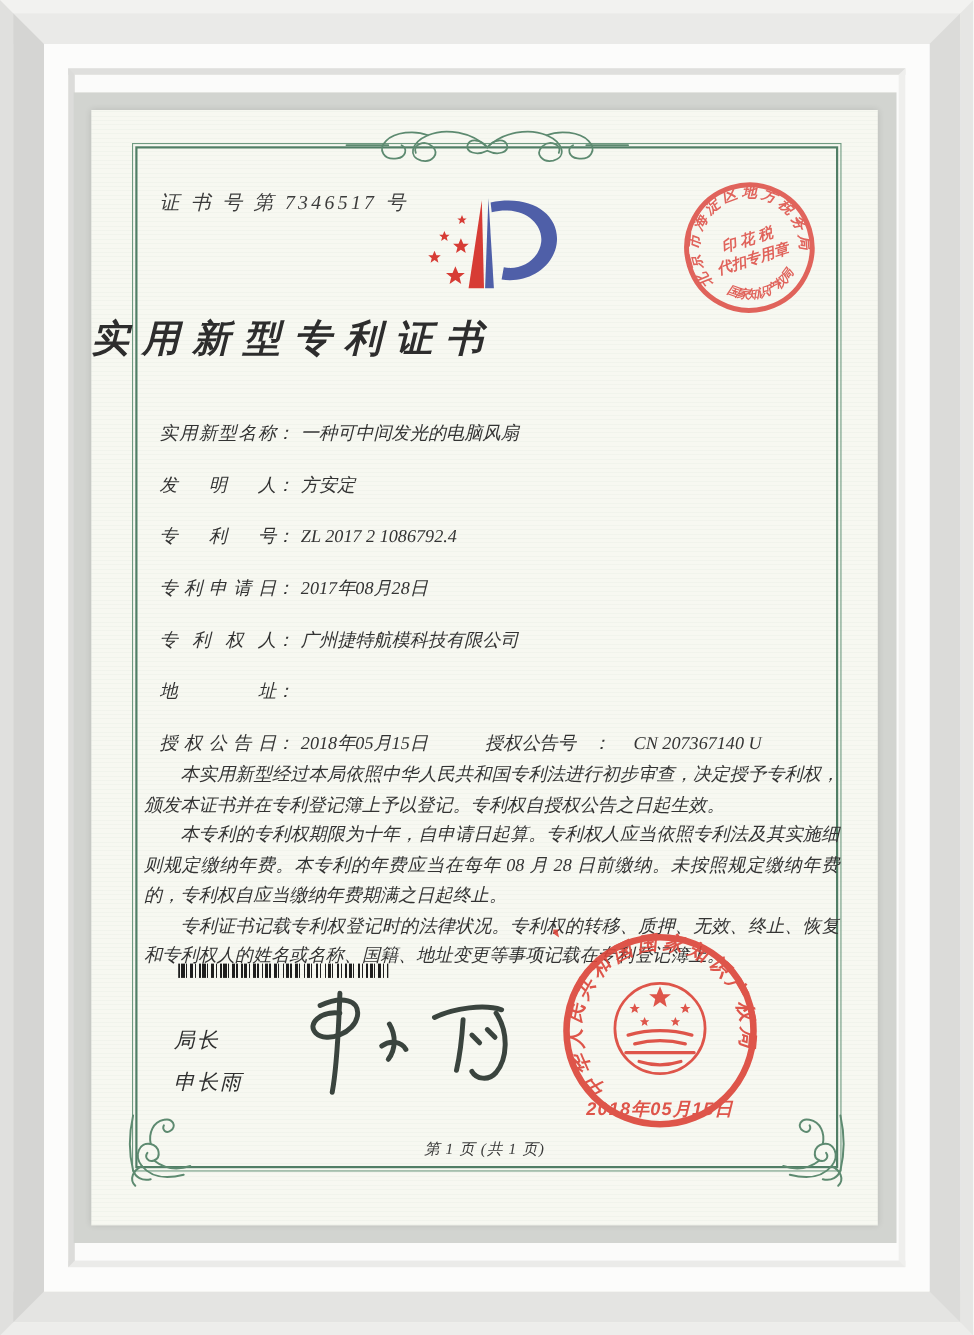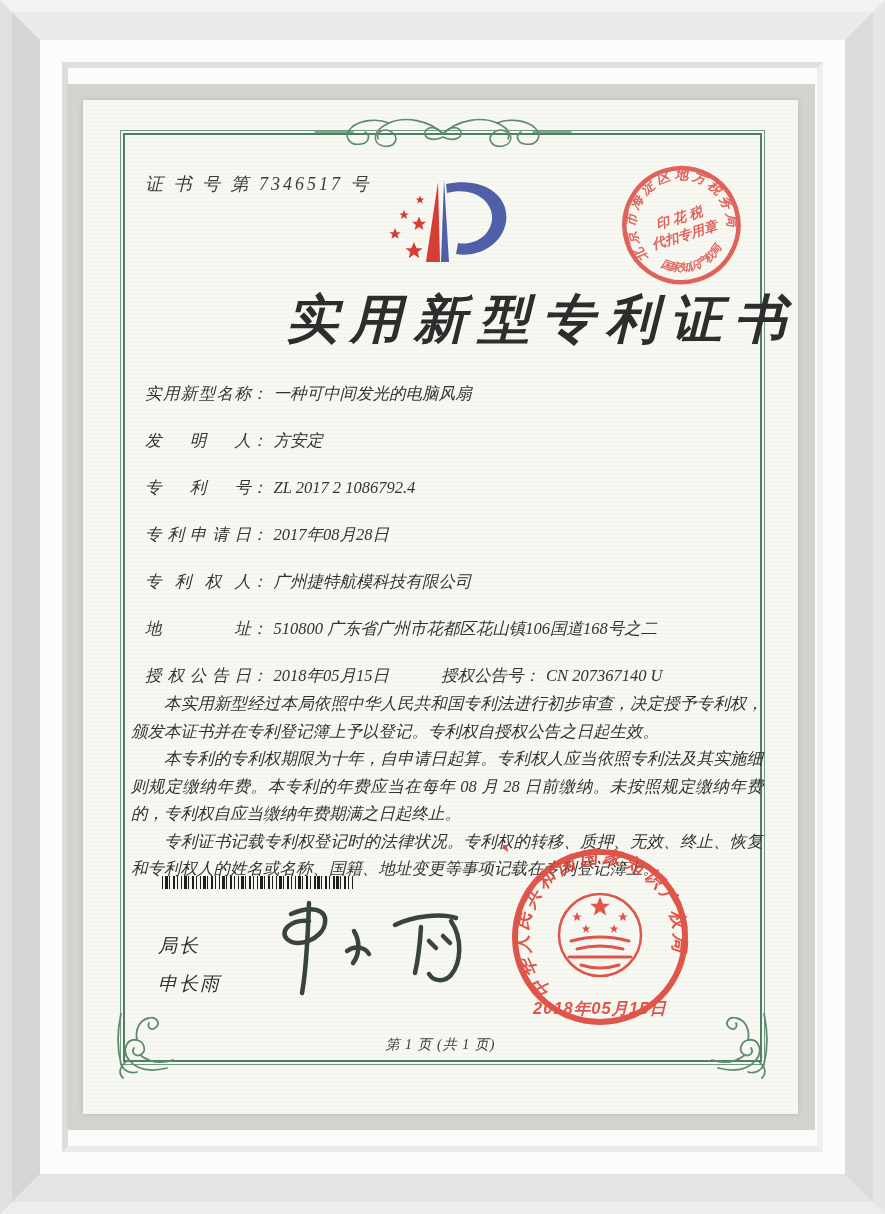--- a/index.html
+++ b/index.html
@@ -24,29 +24,29 @@
   .orn { position:absolute; color:#5d8a70; }
   .orn svg { display:block; }
   .orn-top { left:50%; top:-21px; transform:translateX(-50%); }
   .orn-bl { left:-14px; bottom:-16px; }
   .orn-br { right:-14px; bottom:-16px; transform:scaleX(-1); }
 
   .cert-no { position:absolute; left:62px; top:72px; font-size:18px; letter-spacing:3px; color:#3c3c3c; }
 
   .logo { position:absolute; left:279px; top:70px; }
 
-  .title { position:absolute; left:0; top:185px; width:100%; text-align:right;
-           font-size:52px; font-weight:700; letter-spacing:12px; color:#2d2d2d; }
+  .title { position:absolute; left:0; top:185px; width:100%; text-align:left;
+           font-size:34px; font-weight:700; letter-spacing:12px; color:#2d2d2d; }
 
   .fields { position:absolute; left:62px; top:281px; width:620px; }
   .frow { display:flex; align-items:center; margin-bottom:21px; font-size:16.5px; color:#333; line-height:26px; white-space:nowrap; }
   .flabel { display:inline-block; width:106px; text-align:justify; text-align-last:justify; flex:none; }
   .fcolon { flex:none; margin-right:6px; }
   .frow-double .field-a { display:flex; width:296px; flex:none; }
-  .frow-double .field-b { display:flex; }
+  .frow-double .field-b { display:flex;gap:15px; }
 
   .paras { position:absolute; left:48px; top:590px; width:632px; font-size:16.5px; line-height:27.5px;
            color:#333; text-align:justify; }
   .paras p { text-indent:2em; }
 
   .barcode { position:absolute; left:79px; top:776px; width:191px; height:13px;
              background:repeating-linear-gradient(90deg,#1e1e1e 0 1.5px,transparent 1.5px 3px,#1e1e1e 3px 6px,transparent 6px 7px,#1e1e1e 7px 8px,transparent 8px 11px,#1e1e1e 11px 13.5px,transparent 13.5px 15px,#1e1e1e 15px 16px,transparent 16px 19px); }
 
   .officer { position:absolute; left:75px; top:833px; font-size:19px; color:#2f2f2f;
              font-family:"Liberation Sans","DejaVu Sans",sans-serif; }
@@ -154,21 +154,20 @@
           <span>2017年08月28日</span>
       </div>
       <div class="frow">
         <span class="flabel">专利权人</span>
           <span class="fcolon">：</span>
           <span>广州捷特航模科技有限公司</span>
       </div>
       <div class="frow">
         <span class="flabel">地址</span>
           <span class="fcolon">：</span>
-          <span>510800 广东省广州市花都区花山镇106国道168号之二</span>
       </div>
       <div class="frow frow-double">
         <span class="field-a">
           <span class="flabel">授权公告日</span>
             <span class="fcolon">：</span>
             <span>2018年05月15日</span>
         </span>
         <span class="field-b">
           <span>授权公告号</span>
             <span class="fcolon">：</span>

